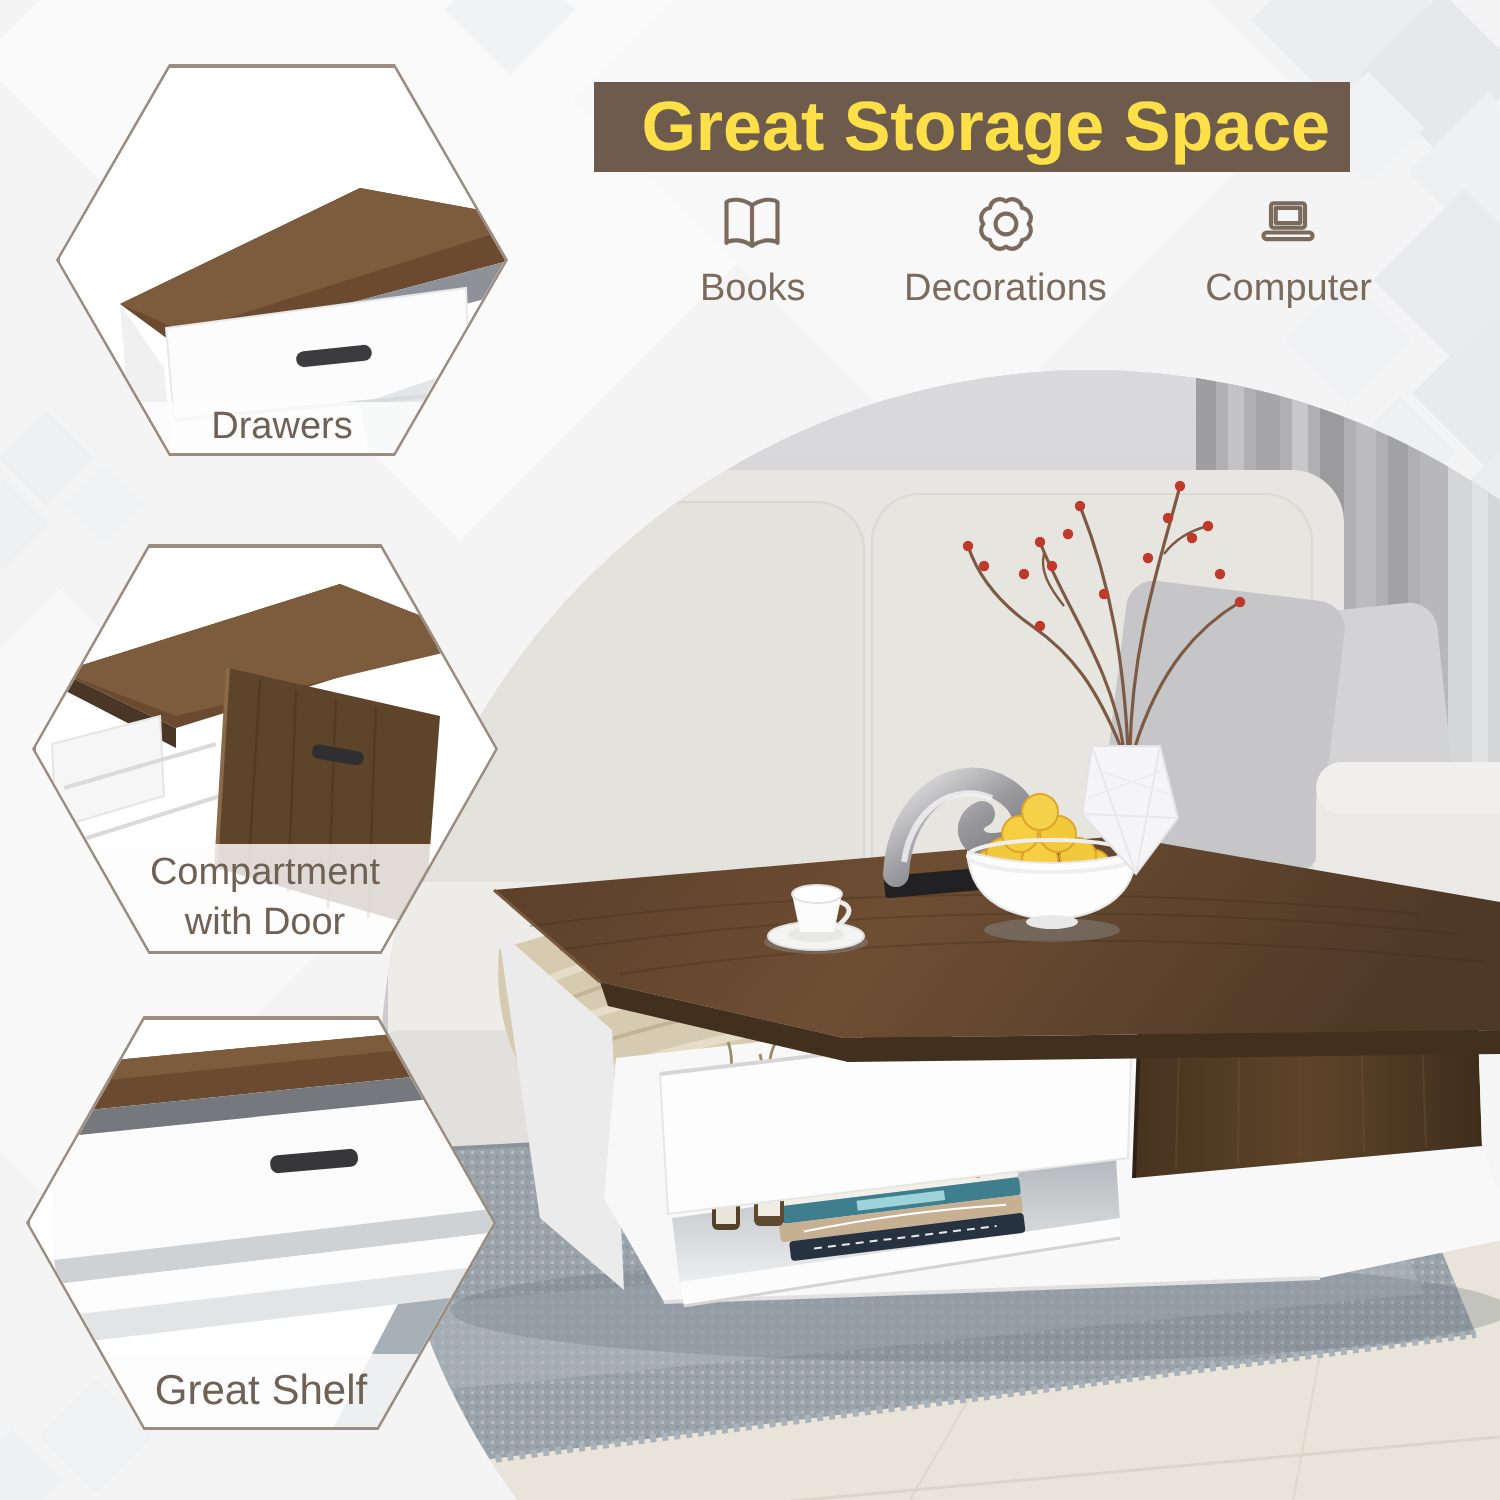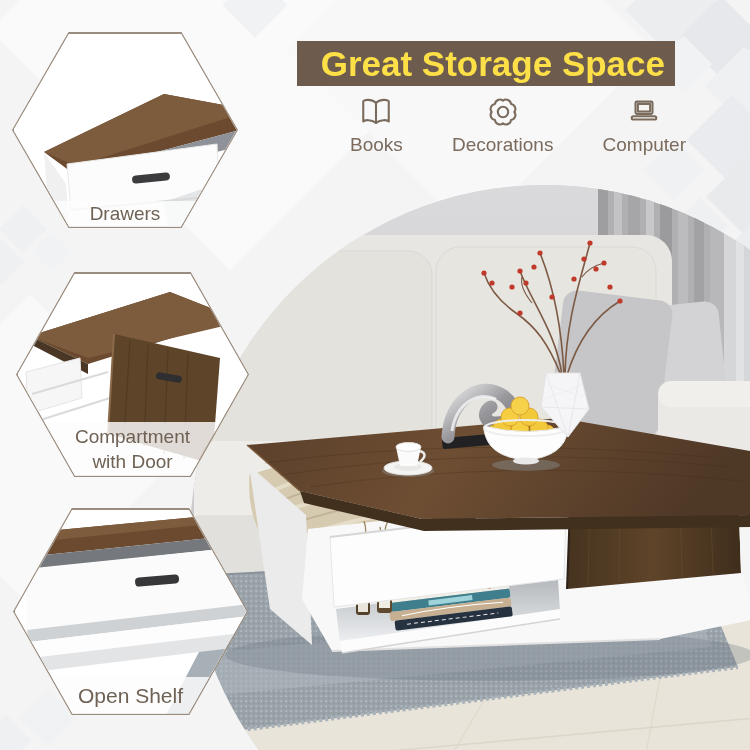--- a/index.html
+++ b/index.html
@@ -47,21 +47,21 @@
     overflow:hidden;z-index:2;background:#d5d5d7;}
   .photo svg{display:block;}
 
   
   .hex{position:absolute;z-index:5;}
   .hexb{position:absolute;inset:0;background:#9a8c7e;
     clip-path:polygon(25% 0,75% 0,100% 50%,75% 100%,25% 100%,0 50%);}
   .hexi{position:absolute;inset:1.5px;background:#ffffff;overflow:hidden;
     clip-path:polygon(25% 0,75% 0,100% 50%,75% 100%,25% 100%,0 50%);}
   .hexi svg{position:absolute;left:0;top:0;}
-  .hex1{left:12px;top:32px;width:226px;height:196px;}
+  .hex1{left:28px;top:32px;width:226px;height:196px;}
   .hex2{left:16px;top:272px;width:233px;height:205px;}
   .hex3{left:13px;top:508px;width:235px;height:207px;}
   .hlabel{position:absolute;left:0;right:0;bottom:0;background:rgba(252,252,252,0.82);
     color:#6f6255;text-align:center;}
   .hl1{height:26px;font-size:19px;line-height:26px;}
   .hl2{height:54px;font-size:19px;line-height:25px;padding-top:2px;box-sizing:border-box;}
   .hl3{height:37px;font-size:21px;line-height:37px;}
 </style>
 </head>
 <body>
@@ -338,21 +338,21 @@
         <polygon points="185,140 235,118 235,207 150,207" fill="#a7b0b6"></polygon>
         <polygon points="0,24 235,2 235,24 0,48" fill="#6b4a2f"></polygon>
         <polygon points="0,24 235,2 235,10 0,34" fill="#7d5c3d"></polygon>
         <polygon points="0,48 235,24 235,36 0,60" fill="#75797e"></polygon>
         <polygon points="10,60 235,36 235,94 12,120" fill="#fbfbfb"></polygon>
         <rect x="120" y="66" width="44" height="9" rx="4" fill="#37373a" transform="rotate(-5 142 70)"></rect>
         <polygon points="12,120 235,94 235,106 14,132" fill="#cfd2d5"></polygon>
         <polygon points="14,132 235,106 235,122 16,148" fill="#fdfdfd"></polygon>
         <polygon points="16,148 235,122 235,136 18,162" fill="#e2e4e6"></polygon>
       </svg>
-      <div class="hlabel hl3">Open Shelf</div>
+      <div class="hlabel hl3">Great Shelf</div>
     </div>
   </div>
 
   <div class="banner">Great Storage Space</div>
 
   <div class="features">
     <div class="feature">
       <svg viewBox="0 0 36 36" fill="none" stroke="#7b6b5d" stroke-width="2.2" stroke-linejoin="round" stroke-linecap="round">
         <path d="M18 8 C13 4.5 6.5 4.5 4.5 6.5 V28 C6.5 26 13 26 18 29.5 C23 26 29.5 26 31.5 28 V6.5 C29.5 4.5 23 4.5 18 8 Z"></path>
         <path d="M18 8 V29.5"></path>

